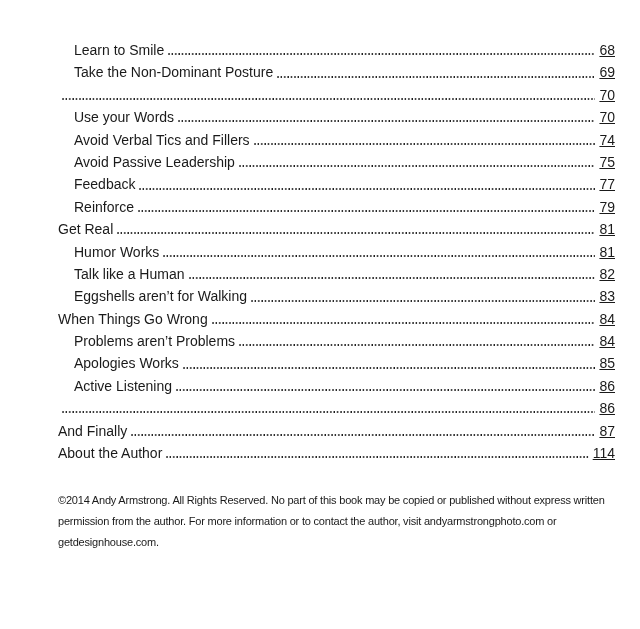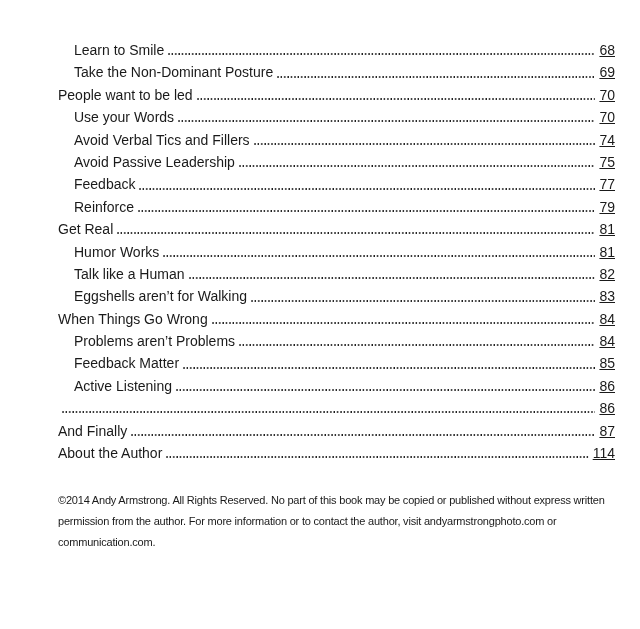--- a/index.html
+++ b/index.html
@@ -72,21 +72,20 @@
       <span class="toc-label">Learn to Smile</span>
       <span class="dot-leader"></span>
       <span class="toc-page">68</span>
     </div>
     <div class="toc-row lvl2">
       <span class="toc-label">Take the Non-Dominant Posture</span>
       <span class="dot-leader"></span>
       <span class="toc-page">69</span>
     </div>
     <div class="toc-row lvl1">
-      <span class="toc-label">People want to be led</span>
       <span class="dot-leader"></span>
       <span class="toc-page">70</span>
     </div>
     <div class="toc-row lvl2">
       <span class="toc-label">Use your Words</span>
       <span class="dot-leader"></span>
       <span class="toc-page">70</span>
     </div>
     <div class="toc-row lvl2">
       <span class="toc-label">Avoid Verbal Tics and Fillers</span>
@@ -132,21 +131,21 @@
       <span class="toc-label">When Things Go Wrong</span>
       <span class="dot-leader"></span>
       <span class="toc-page">84</span>
     </div>
     <div class="toc-row lvl2">
       <span class="toc-label">Problems aren’t Problems</span>
       <span class="dot-leader"></span>
       <span class="toc-page">84</span>
     </div>
     <div class="toc-row lvl2">
-      <span class="toc-label">Feedback Matter</span>
+      <span class="toc-label">Apologies Works</span>
       <span class="dot-leader"></span>
       <span class="toc-page">85</span>
     </div>
     <div class="toc-row lvl2">
       <span class="toc-label">Active Listening</span>
       <span class="dot-leader"></span>
       <span class="toc-page">86</span>
     </div>
     <div class="toc-row lvl1">
       <span class="dot-leader"></span>
@@ -161,16 +160,16 @@
       <span class="toc-label">About the Author</span>
       <span class="dot-leader"></span>
       <span class="toc-page">114</span>
     </div>
 
   </div>
 
   <div class="copyright">
     <div class="copyright-line">©2014 Andy Armstrong. All Rights Reserved. No part of this book may be copied or published without express written</div>
     <div class="copyright-line">permission from the author. For more information or to contact the author, visit andyarmstrongphoto.com or</div>
-    <div class="copyright-line">communication.com.</div>
+    <div class="copyright-line">getdesignhouse.com.</div>
   </div>
 
 </div>
 
 </body></html>

